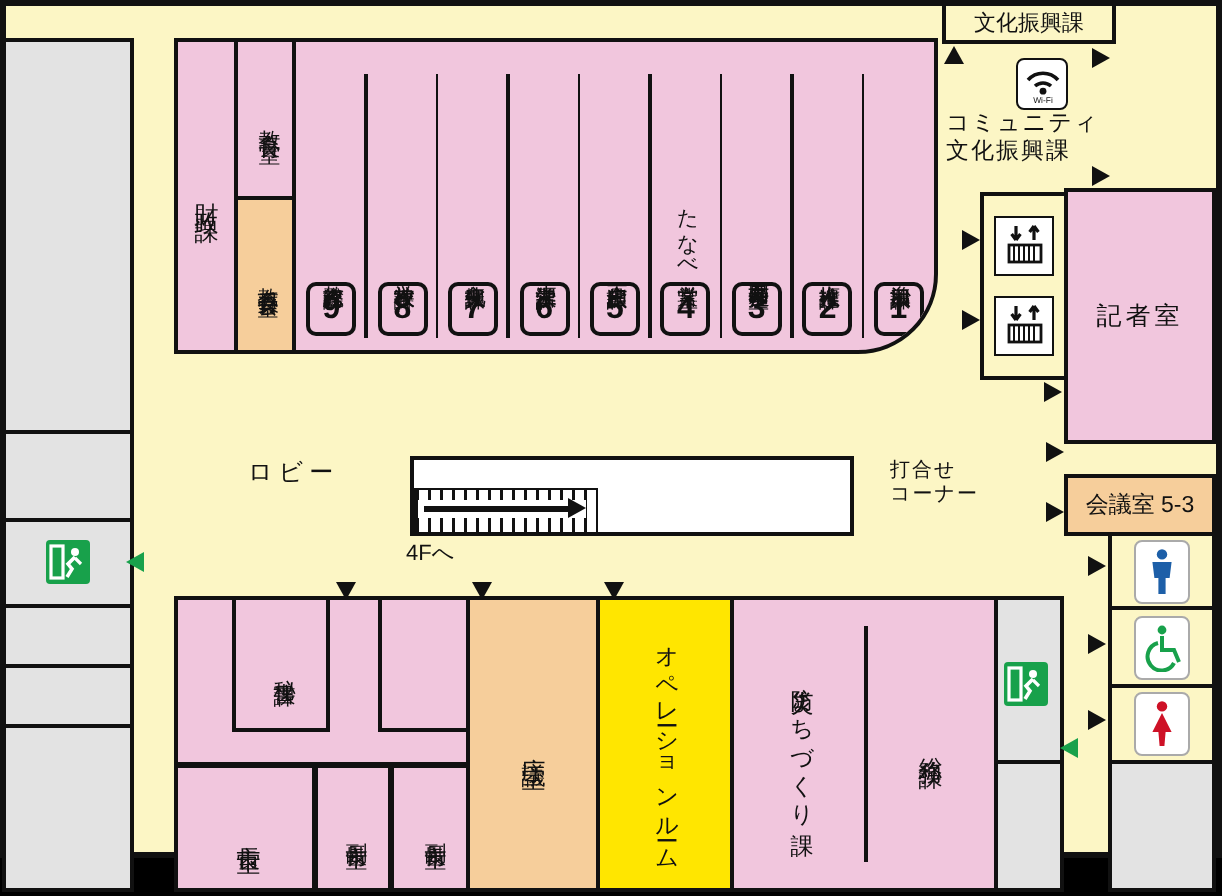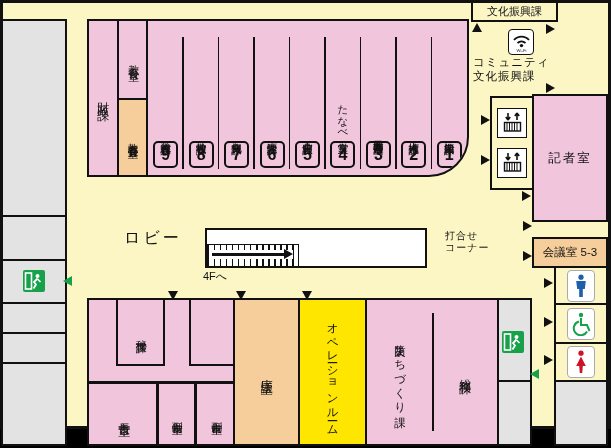--- a/index.html
+++ b/index.html
@@ -168,21 +168,21 @@
   <div class="room lt" style="left:554px;top:342px;width:54px;height:40px;">
     <div class="iconbox">
       <svg width="18" height="24" viewBox="0 0 18 24">
         <circle cx="9" cy="3.2" r="2.6" fill="var(--red)"></circle>
         <path d="M9 6.5 l4.8 9.5 h-3 l-0.6 7 h-2.4 l-0.6 -7 h-3 z" fill="var(--red)"></path>
       </svg>
     </div>
   </div>
   <div class="room grayc" style="left:554px;top:380px;width:54px;height:66px;"></div>
 
-  <div class="abs lbl" style="left:124px;top:228px;font-size:16px;letter-spacing:3px;">ロビー</div>
+  <div class="abs lbl" style="left:124px;top:228px;font-size:12px;letter-spacing:3px;">ロビー</div>
   <div class="abs" style="left:205px;top:228px;width:222px;height:40px;background:#fff;border:2.5px solid var(--ink);">
     <div class="hatch" style="left:0;top:14px;width:90px;height:21px;"></div>
     <div class="abs" style="left:2px;top:19.5px;width:84px;height:9px;background:#fff;"></div>
     <div class="abs" style="left:5px;top:22.5px;width:74px;height:3px;background:var(--ink);"></div>
     <div class="tr r" style="left:77px;top:19px;"></div>
   </div>
   <div class="abs lbl" style="left:203px;top:269px;font-size:11px;">4Fへ</div>
   <div class="abs twoline" style="left:445px;top:230px;font-size:10px;letter-spacing:1px;">
     <div>打合せ</div>
     <div>コーナー</div>

